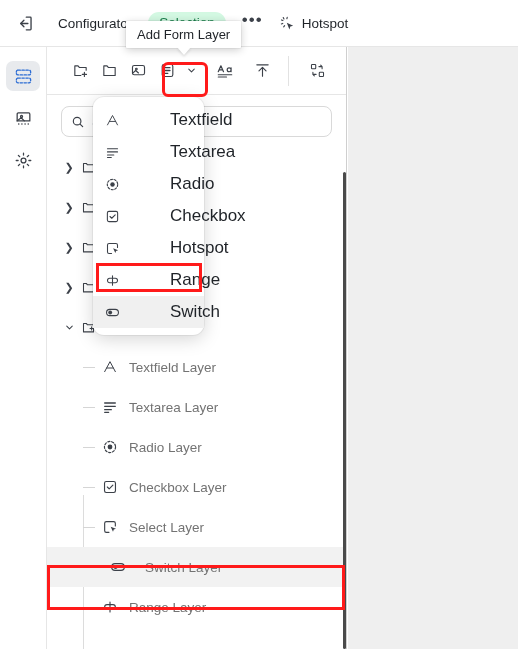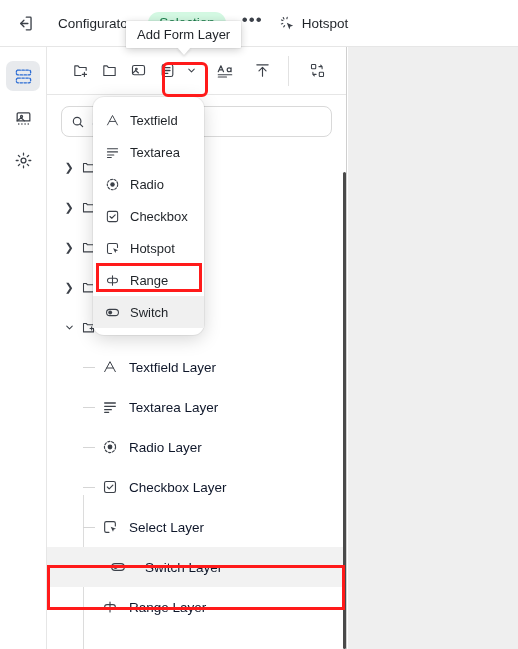--- a/index.html
+++ b/index.html
@@ -99,41 +99,41 @@
   .tree-row.child { padding-left: 36px; }
   .tree-row.selected { background: #f2f2f2; gap: 8px; }
   .chev {
     width: 16px; display: flex; align-items: center; justify-content: center;
     color: #3c4149; font-size: 11px; flex-shrink: 0;
   }
   .row-icon {
     width: 22px; display: flex; align-items: center; justify-content: center;
     flex-shrink: 0; margin-right: 8px;
   }
-  .row-label { font-size: 13.5px; color: #0f172a; white-space: nowrap; }
+  .row-label { font-size: 13.5px; color: #737373; white-space: nowrap; }
   .row-label.group { font-weight: 600; }
   .tick { width: 12px; height: 1px; background: #d5d5d5; margin-right: 4px; flex-shrink: 0; }
   .vline {
     position: absolute; left: 36px; top: 352px; width: 1px; height: 288px; background: #dcdcdc;
   }
 
   
   .menu {
     position: absolute; left: 93px; top: 97px; width: 111px; z-index: 50;
     background: #ffffff; border-radius: 11px;
     box-shadow: 0 4px 18px rgba(0,0,0,0.17), 0 0 0 1px rgba(0,0,0,0.05);
     padding: 7px 0;
   }
   .menu-item {
     display: flex; align-items: center; height: 32px;
     padding-left: 11px; gap: 9px; cursor: pointer;
   }
   .menu-item.active { background: #f0f0f0; }
   .menu-icon { width: 17px; display: flex; align-items: center; justify-content: center; flex-shrink: 0; }
-  .menu-label { font-size: 13px; color: #1f2328; }
+  .menu-label { font-size: 17px; color: #1f2328; margin-left: 40px; }
 
   
   .canvas {
     position: absolute; left: 348px; top: 47px; width: 170px; height: 602px;
     background: #efefef;
   }
   .scrollbar-thumb {
     position: absolute; left: 343px; top: 172px; width: 3px; height: 477px;
     background: #4a4a4a; border-radius: 2px; z-index: 5;
   }

